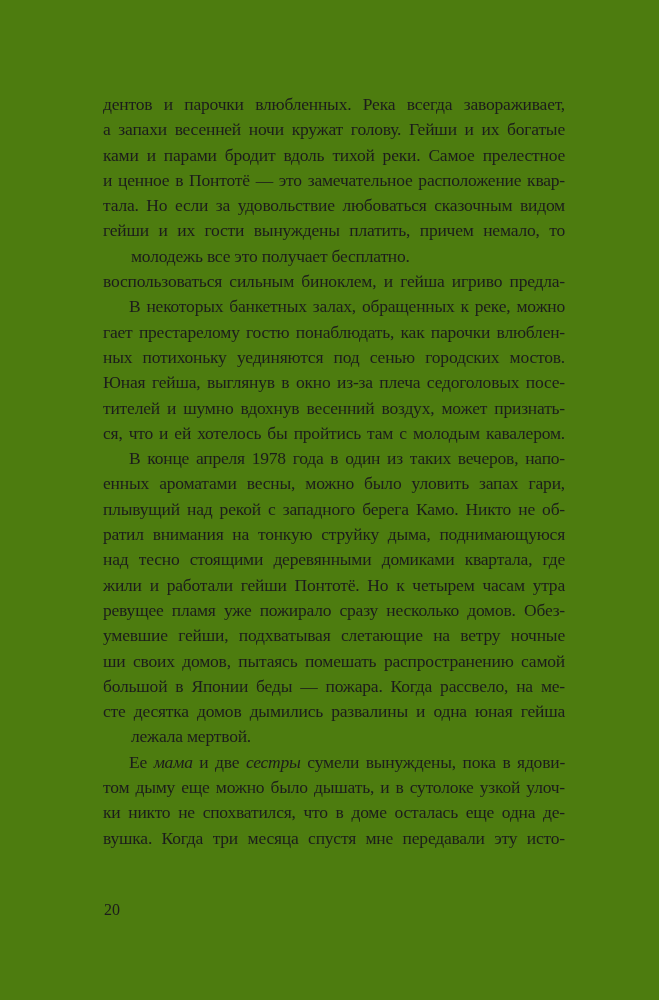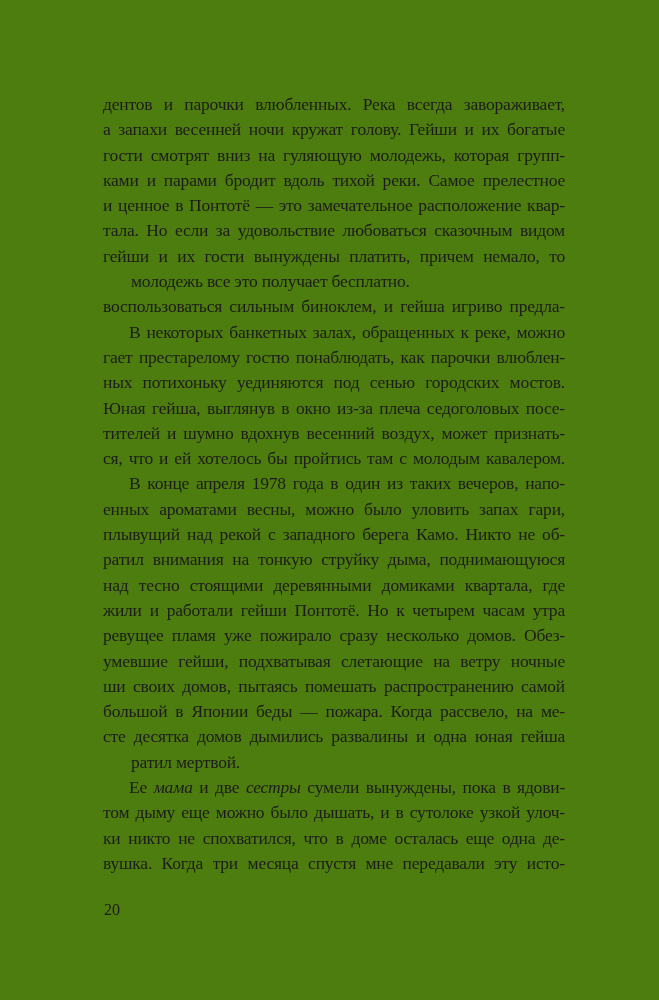--- a/index.html
+++ b/index.html
@@ -55,21 +55,20 @@
   }
 </style>
 </head>
 <body>
 
 <div class="page">
   <div class="text-block">
       <div class="paragraph">
         <div class="line"><span>дентов и парочки влюбленных. Река всегда завораживает,</span></div>
         <div class="line"><span>а запахи весенней ночи кружат голову. Гейши и их богатые</span></div>
-        <div class="line"><span>гости смотрят вниз на гуляющую молодежь, которая групп-</span></div>
         <div class="line"><span>ками и парами бродит вдоль тихой реки. Самое прелестное</span></div>
         <div class="line"><span>и ценное в Понтотё — это замечательное расположение квар-</span></div>
         <div class="line"><span>тала. Но если за удовольствие любоваться сказочным видом</span></div>
         <div class="line"><span>гейши и их гости вынуждены платить, причем немало, то</span></div>
         <div class="line short"><span>молодежь все это получает бесплатно.</span></div>
       </div>
       <div class="paragraph">
         <div class="line"><span>воспользоваться сильным биноклем, и гейша игриво предла-</span></div>
         <div class="line indent"><span>В некоторых банкетных залах, обращенных к реке, можно</span></div>
         <div class="line"><span>гает престарелому гостю понаблюдать, как парочки влюблен-</span></div>
@@ -83,21 +82,21 @@
         <div class="line"><span>енных ароматами весны, можно было уловить запах гари,</span></div>
         <div class="line"><span>плывущий над рекой с западного берега Камо. Никто не об-</span></div>
         <div class="line"><span>ратил внимания на тонкую струйку дыма, поднимающуюся</span></div>
         <div class="line"><span>над тесно стоящими деревянными домиками квартала, где</span></div>
         <div class="line"><span>жили и работали гейши Понтотё. Но к четырем часам утра</span></div>
         <div class="line"><span>ревущее пламя уже пожирало сразу несколько домов. Обез-</span></div>
         <div class="line"><span>умевшие гейши, подхватывая слетающие на ветру ночные</span></div>
         <div class="line"><span>ши своих домов, пытаясь помешать распространению самой</span></div>
         <div class="line"><span>большой в Японии беды — пожара. Когда рассвело, на ме-</span></div>
         <div class="line"><span>сте десятка домов дымились развалины и одна юная гейша</span></div>
-        <div class="line short"><span>ратил мертвой.</span></div>
+        <div class="line short"><span>лежала мертвой.</span></div>
       </div>
       <div class="paragraph">
         <div class="line indent"><span>Ее </span><span class="em">мама</span><span> и две </span><span class="em">сестры</span><span> сумели вынуждены, пока в ядови-</span></div>
         <div class="line"><span>том дыму еще можно было дышать, и в сутолоке узкой улоч-</span></div>
         <div class="line"><span>ки никто не спохватился, что в доме осталась еще одна де-</span></div>
         <div class="line"><span>вушка. Когда три месяца спустя мне передавали эту исто-</span></div>
       </div>
     </div>
   <div class="page-number">20</div>
 </div>

